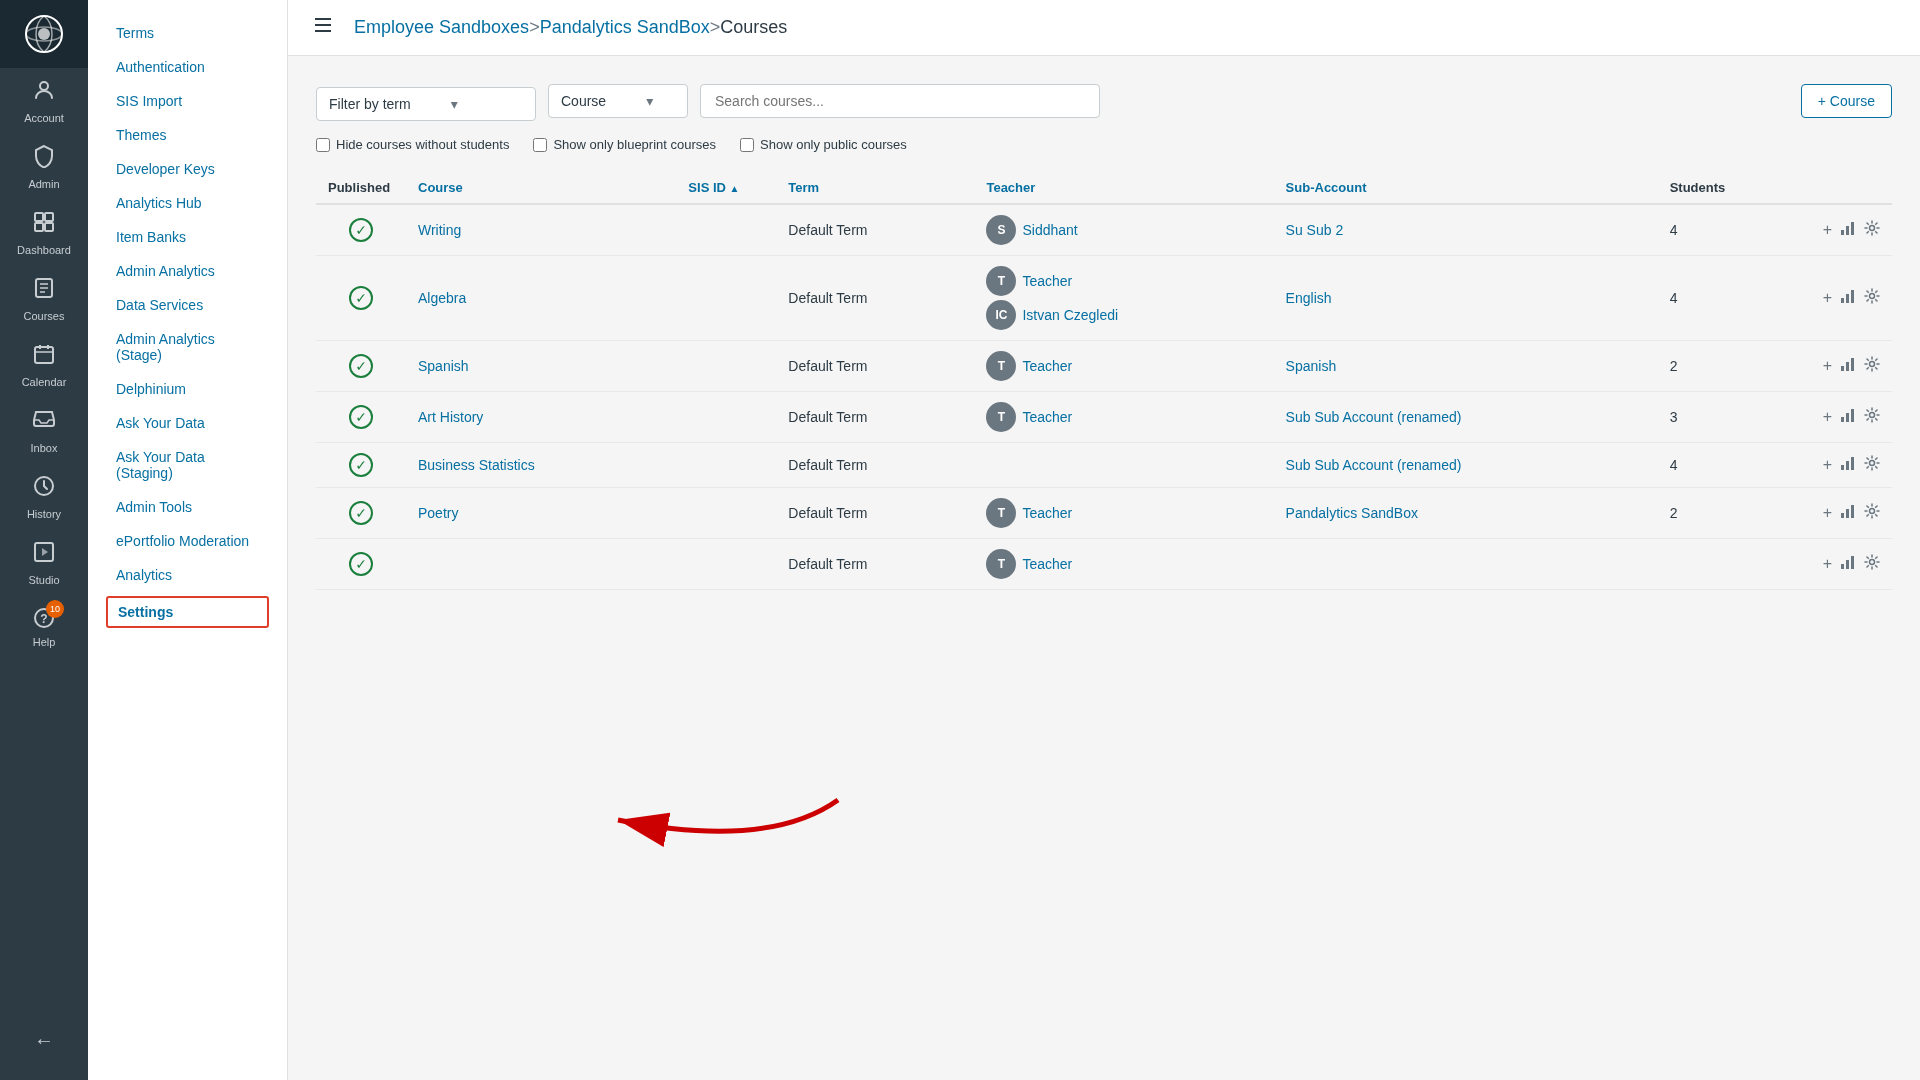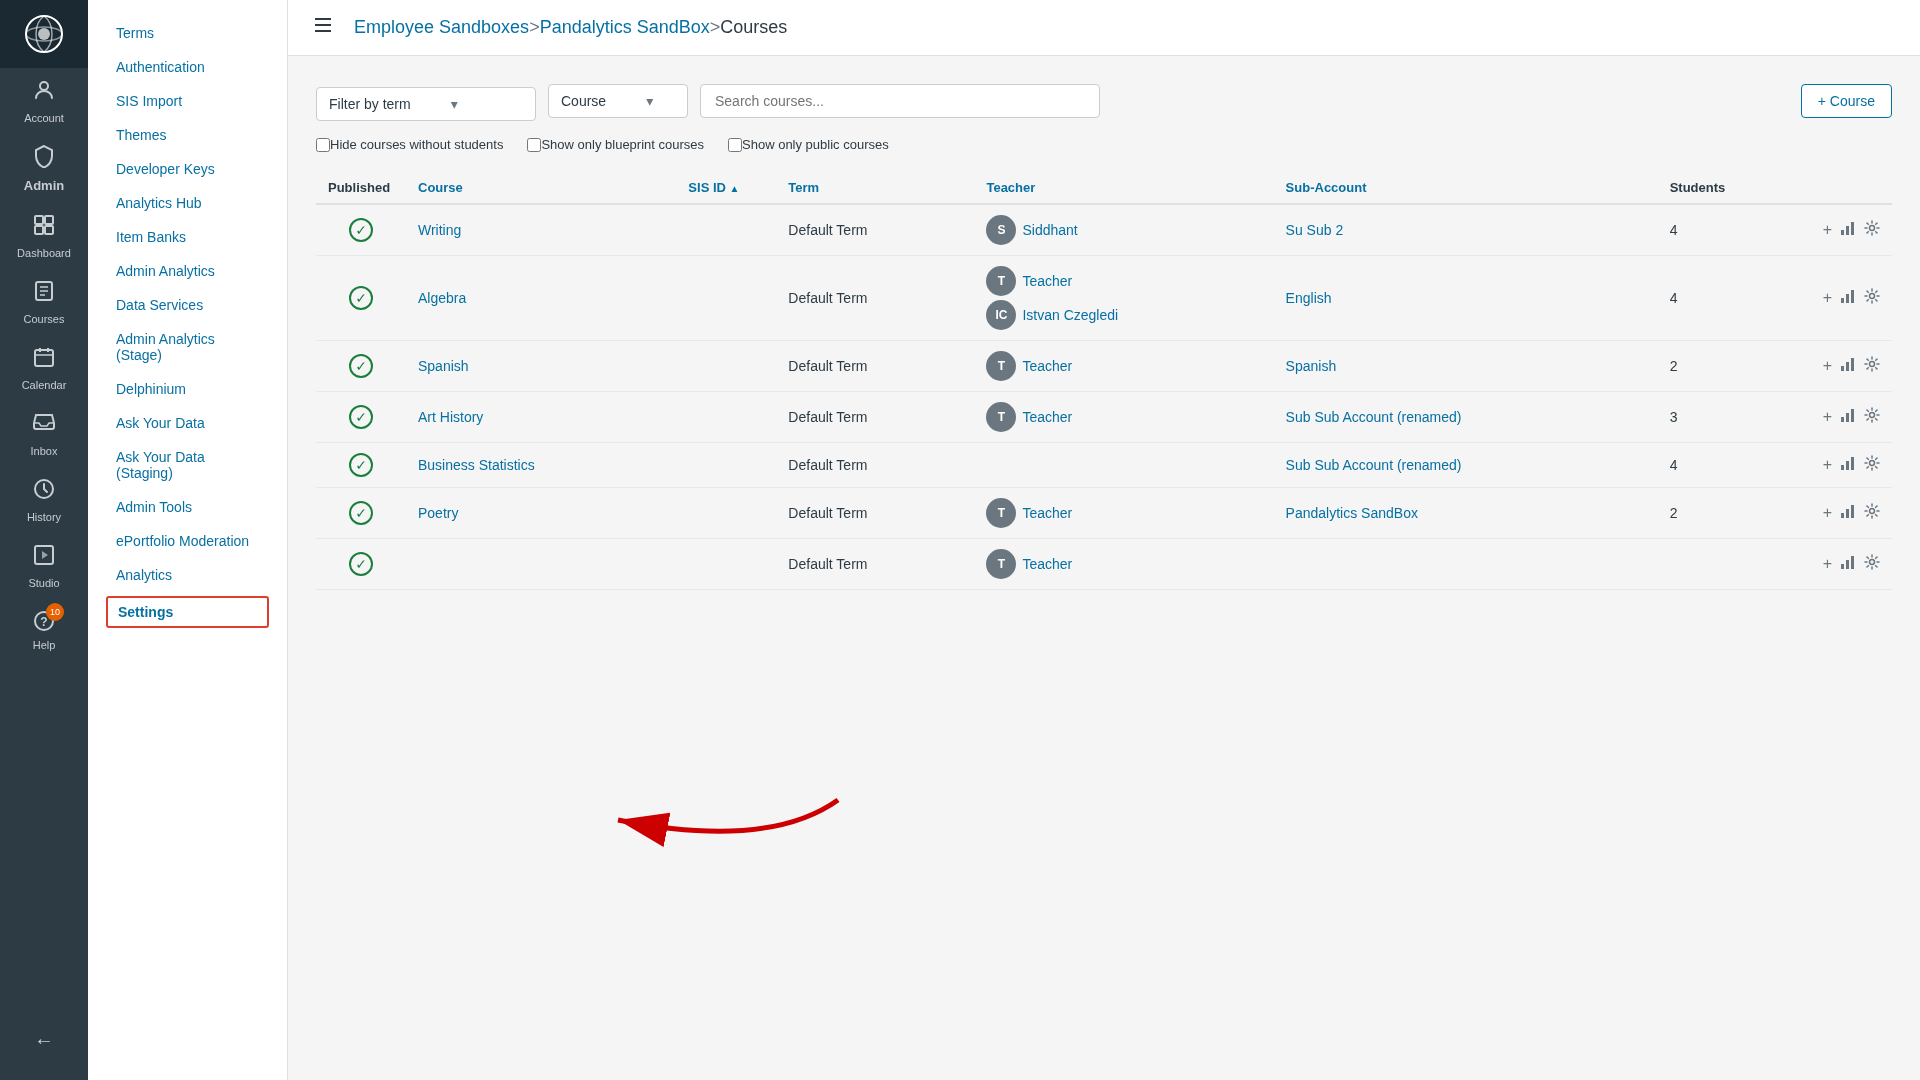--- a/index.html
+++ b/index.html
@@ -148,20 +148,21 @@
       display: flex;
       align-items: center;
       gap: 24px;
       margin-bottom: 20px;
       font-size: 13px;
       color: #2d3b45;
     }
     .checkbox-item {
       display: flex;
       align-items: center;
+      gap: 6px;
     }
     .checkbox-item input[type="checkbox"] {
       width: 14px;
       height: 14px;
     }
 
     
     .courses-table {
       width: 100%;
       border-collapse: collapse;
@@ -270,21 +271,21 @@
     </span>
     <span style="color:#c7cdd1;font-size:11px;">Account</span>
   </div>
 
   <div class="nav-item">
     <span class="icon">
       <svg width="24" height="24" viewBox="0 0 24 24" fill="none">
         <path d="M12 2L4 6v6c0 5.25 3.4 10.14 8 11.35C16.6 22.14 20 17.25 20 12V6L12 2z" stroke="#c7cdd1" stroke-width="2" fill="none"></path>
       </svg>
     </span>
-    <span style="color:#c7cdd1;font-size:13px;font-weight:bold;">Admin</span>
+    <span style="color:#c7cdd1;font-size:11px;">Admin</span>
   </div>
 
   <div class="nav-item">
     <span class="icon">
       <svg width="24" height="24" viewBox="0 0 24 24" fill="none">
         <rect x="3" y="3" width="8" height="8" rx="1" stroke="#c7cdd1" stroke-width="2"></rect>
         <rect x="13" y="3" width="8" height="8" rx="1" stroke="#c7cdd1" stroke-width="2"></rect>
         <rect x="3" y="13" width="8" height="8" rx="1" stroke="#c7cdd1" stroke-width="2"></rect>
         <rect x="13" y="13" width="8" height="8" rx="1" stroke="#c7cdd1" stroke-width="2"></rect>
       </svg>

